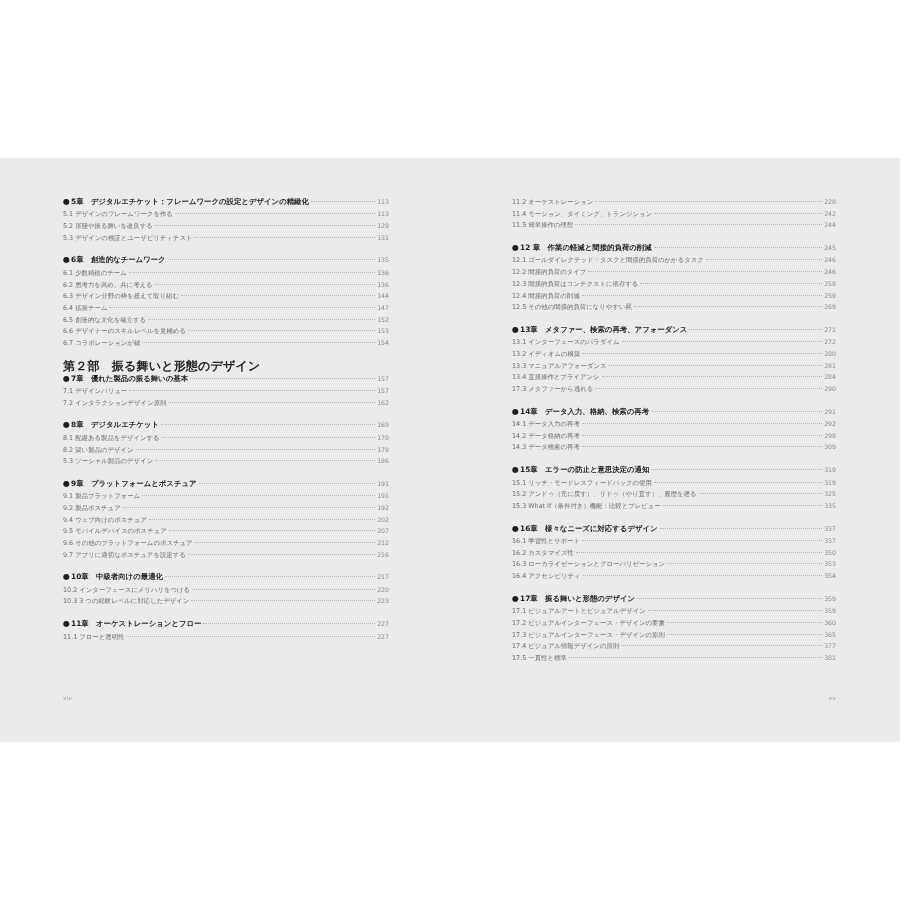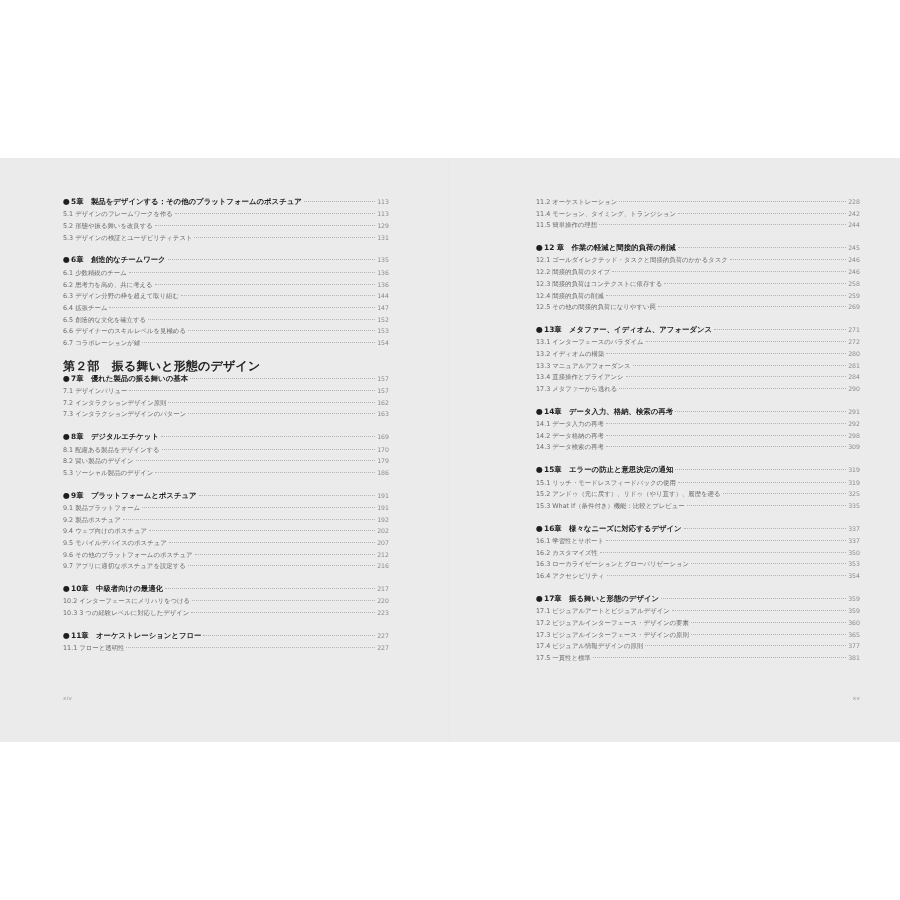--- a/index.html
+++ b/index.html
@@ -10,21 +10,21 @@
   .spread {
     position:absolute; left:0; top:158px; width:900px; height:584px;
     background:#ebebeb;
   }
   .gutter {
     position:absolute; left:449px; top:0; width:2px; height:584px;
     background:linear-gradient(to right, #e4e4e4, #eeeeee);
   }
   .page { position:absolute; top:0; height:584px; }
   .page.left { left:63px; width:326px; }
-  .page.right { left:536px; width:324px;text-align:center; }
+  .page.right { left:512px; width:324px;text-align:center; }
   .col { position:absolute; top:38px; left:0; right:0; }
   .chapter { margin-bottom:11px; }
   .part-title {
     font-size:12px; font-weight:bold; color:#222; height:13px; line-height:13px;
     letter-spacing:0.2px;
   }
   .row {
     display:flex; align-items:baseline; height:11.7px; line-height:11.7px;
     font-size:6.4px; color:#6a6a6a; white-space:nowrap;
   }
@@ -45,21 +45,21 @@
 <body>
 
 <div class="spread">
   <div class="gutter"></div>
 
   <div class="page left">
     <div class="col" id="left-col">
         <div class="chapter">
           <div class="row head">
             <span class="bullet">●</span>
-            <span class="label">5章　製品をデザインする：その他のプラットフォームのポスチュア</span>
+            <span class="label">5章　デジタルエチケット：フレームワークの設定とデザインの精緻化</span>
             <span class="leader"></span>
             <span class="num">113</span>
           </div>
           <div class="row">
             <span class="label">5.1 デザインのフレームワークを作る</span>
             <span class="leader"></span>
             <span class="num">113</span>
           </div>
           <div class="row">
             <span class="label">5.2 形態や振る舞いを改良する</span>
@@ -125,25 +125,20 @@
           </div>
           <div class="row">
             <span class="label">7.1 デザインバリュー</span>
             <span class="leader"></span>
             <span class="num">157</span>
           </div>
           <div class="row">
             <span class="label">7.2 インタラクションデザイン原則</span>
             <span class="leader"></span>
             <span class="num">162</span>
-          </div>
-          <div class="row">
-            <span class="label">7.3 インタラクションデザインのパターン</span>
-            <span class="leader"></span>
-            <span class="num">163</span>
           </div>
         </div>
         <div class="chapter">
           <div class="row head">
             <span class="bullet">●</span>
             <span class="label">8章　デジタルエチケット</span>
             <span class="leader"></span>
             <span class="num">169</span>
           </div>
           <div class="row">
@@ -283,21 +278,21 @@
           </div>
           <div class="row">
             <span class="label">12.5 その他の間接的負荷になりやすい罠</span>
             <span class="leader"></span>
             <span class="num">269</span>
           </div>
         </div>
         <div class="chapter">
           <div class="row head">
             <span class="bullet">●</span>
-            <span class="label">13章　メタファー、イディオム、アフォーダンス</span>
+            <span class="label">13章　メタファー、検索の再考、アフォーダンス</span>
             <span class="leader"></span>
             <span class="num">271</span>
           </div>
           <div class="row">
             <span class="label">13.1 インターフェースのパラダイム</span>
             <span class="leader"></span>
             <span class="num">272</span>
           </div>
           <div class="row">
             <span class="label">13.2 イディオムの構築</span>

